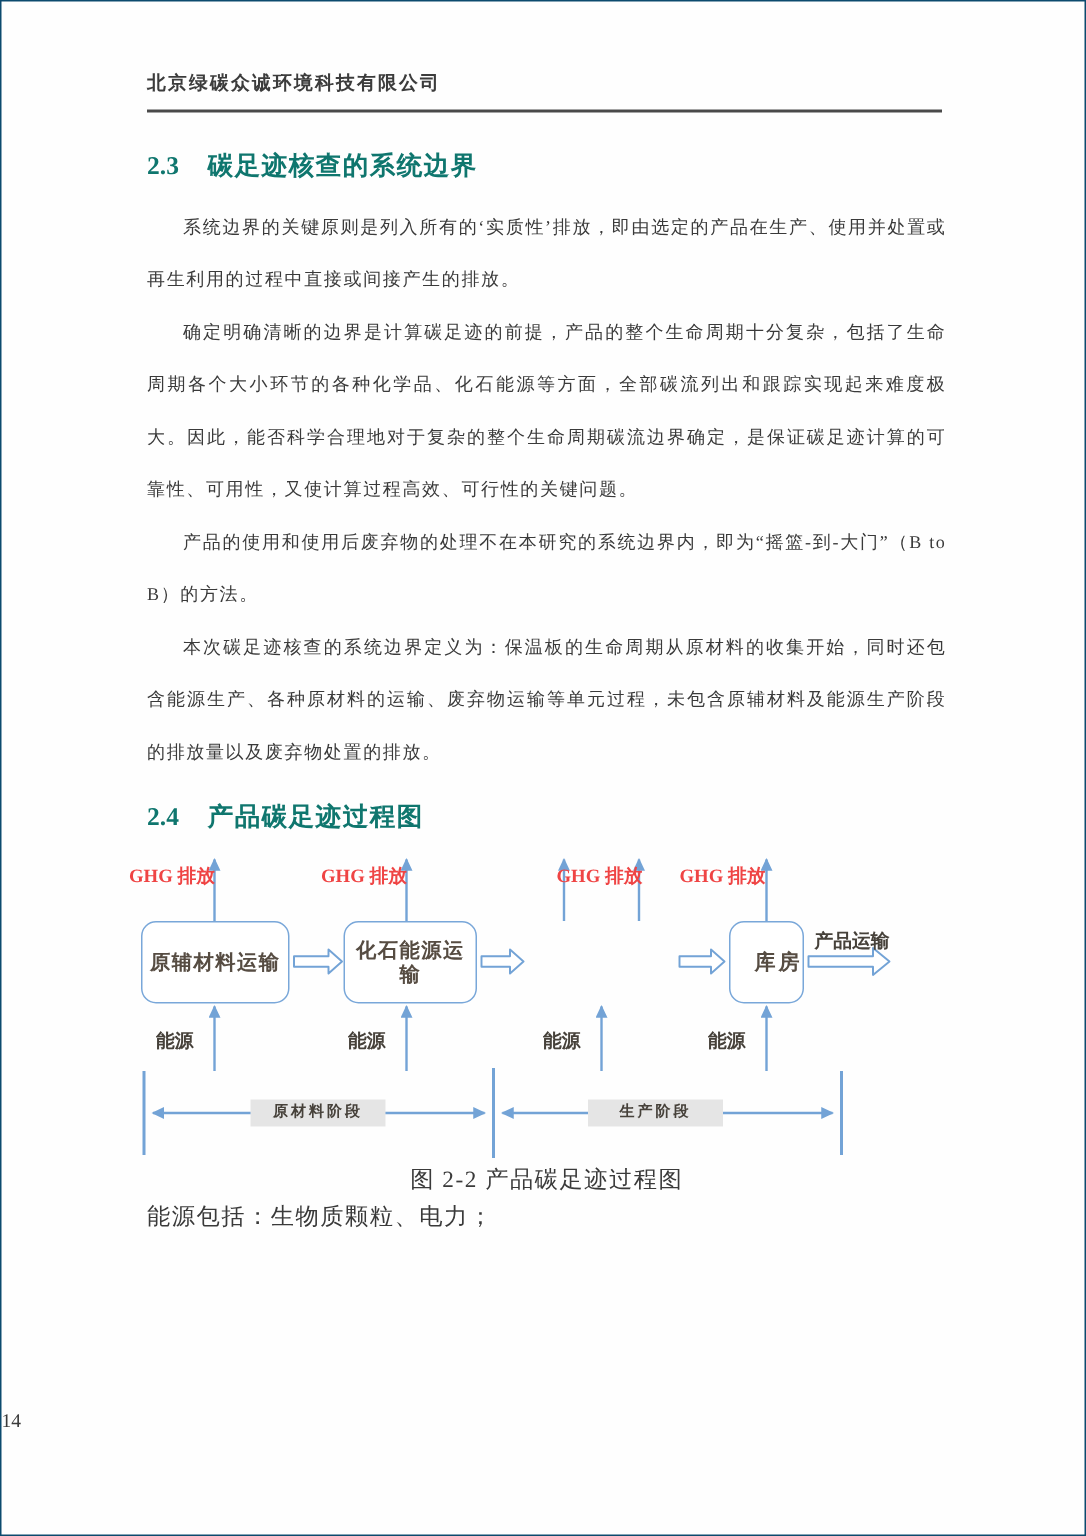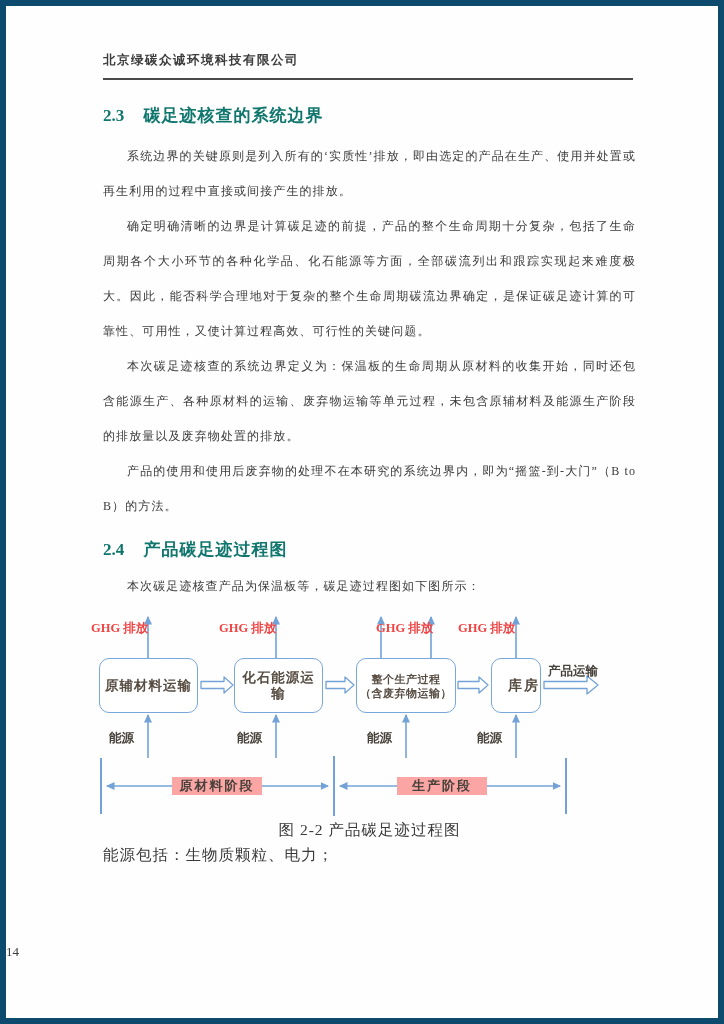--- a/index.html
+++ b/index.html
@@ -1,19 +1,19 @@
 <!DOCTYPE html>
 <html><head>
 <meta charset="utf-8">
 <style>
   html,body{margin:0;padding:0;background:#e9e9e9;}
   .page{
     position:relative;width:724px;height:1024px;background:#fefefe;
     font-family:"Liberation Serif","DejaVu Serif",serif;color:#383838;
-    box-sizing:border-box;border:6px solid #0c4a6e;overflow:hidden;margin:0 auto;
+    box-sizing:border-box;border:1px solid #0c4a6e;overflow:hidden;margin:0 auto;
   }
   
   .hdr{
     position:absolute;top:46px;left:97px;width:530px;
     display:flex;justify-content:space-between;align-items:flex-end;
     border-bottom:2px solid #4a4a4a;padding-bottom:9px;
     font-weight:bold;font-size:12.5px;color:#3c3c3c;
   }
   .hdr .co{letter-spacing:1.5px;}
   .hdr .arc{letter-spacing:0.2px;}
@@ -39,22 +39,22 @@
   .b1{left:8px;width:99px;font-size:13.5px;letter-spacing:1px;}
   .b2{left:143px;width:89px;font-size:13.5px;letter-spacing:1px;}
   .b2 span{display:block;width:74px;line-height:16px;}
   .b3{left:265px;width:100px;font-size:11px;}
   .b3 .l{display:block;line-height:14px;letter-spacing:0.5px;}
   .b4{left:400px;width:50px;font-size:14px;letter-spacing:2px;justify-content:flex-end;}
   .glab{position:absolute;top:12px;font-size:12.5px;font-weight:bold;color:#ef4444;z-index:3;white-space:nowrap;}
   .elab{position:absolute;top:122px;font-size:12.5px;font-weight:bold;color:#46413a;z-index:3;white-space:nowrap;}
   .plab{position:absolute;left:457px;top:55px;font-size:12.5px;font-weight:bold;color:#46413a;z-index:3;white-space:nowrap;}
   .slab{
-    position:absolute;top:169px;height:18px;line-height:18px;background:#fca5a5;
-    text-align:center;font-size:13px;font-weight:bold;color:#46413a;z-index:3;letter-spacing:2px;
+    position:absolute;top:169px;height:18px;line-height:18px;background:#e5e5e5;
+    text-align:center;font-size:10px;font-weight:bold;color:#46413a;z-index:3;letter-spacing:2px;
   }
   .s1{left:81px;width:90px;}
   .s2{left:306px;width:90px;}
   .caption{text-align:center;font-size:15.5px;color:#3a3a3a;margin-top:2px;letter-spacing:1px;}
   .note{margin:4px 0 0 0;font-size:15.5px;color:#3a3a3a;letter-spacing:1px;}
   .pgnum{position:absolute;top:938px;left:0;width:100%;text-align:left;font-size:13px;color:#3a3a3a;}
 </style>
 </head>
 <body>
 
@@ -66,29 +66,28 @@
 
   <div class="main">
 
     <h2 class="sec">
       <span class="num">2.3</span>
       <span>碳足迹核查的系统边界</span>
     </h2>
 
     <p class="body">系统边界的关键原则是列入所有的‘实质性’排放，即由选定的产品在生产、使用并处置或再生利用的过程中直接或间接产生的排放。</p>
     <p class="body">确定明确清晰的边界是计算碳足迹的前提，产品的整个生命周期十分复杂，包括了生命周期各个大小环节的各种化学品、化石能源等方面，全部碳流列出和跟踪实现起来难度极大。因此，能否科学合理地对于复杂的整个生命周期碳流边界确定，是保证碳足迹计算的可靠性、可用性，又使计算过程高效、可行性的关键问题。</p>
+    <p class="body">产品的使用和使用后废弃物的处理不在本研究的系统边界内，即为“摇篮-到-大门”（B to B）的方法。</p>
     <p class="body">本次碳足迹核查的系统边界定义为：保温板的生命周期从原材料的收集开始，同时还包含能源生产、各种原材料的运输、废弃物运输等单元过程，未包含原辅材料及能源生产阶段的排放量以及废弃物处置的排放。</p>
-    <p class="body">产品的使用和使用后废弃物的处理不在本研究的系统边界内，即为“摇篮-到-大门”（B to B）的方法。</p>
 
     <h2 class="sec sec2">
       <span class="num">2.4</span>
       <span>产品碳足迹过程图</span>
     </h2>
 
-    <p class="body intro">本次碳足迹核查产品为保温板等，碳足迹过程图如下图所示：</p>
 
     <div class="diagram">
       <svg width="555" height="210" viewBox="0 0 555 210">
         <defs>
           <marker id="mEnd" markerWidth="10" markerHeight="10" refX="7.5" refY="4" orient="auto" markerUnits="userSpaceOnUse">
             <path d="M0 0 L8.5 4 L0 8 Z" fill="#73a3d6"></path>
           </marker>
           <marker id="mStart" markerWidth="10" markerHeight="10" refX="7.5" refY="4" orient="auto-start-reverse" markerUnits="userSpaceOnUse">
             <path d="M0 0 L8.5 4 L0 8 Z" fill="#73a3d6"></path>
           </marker>
@@ -122,26 +121,20 @@
       <span class="glab" style="left:128px">GHG 排放</span>
       <span class="glab" style="left:285px">GHG 排放</span>
       <span class="glab" style="left:367px">GHG 排放</span>
 
       <div class="dbox b1">
         <span>原辅材料运输</span>
       </div>
       <div class="dbox b2">
         <span>化石能源运输</span>
       </div>
-      <div class="dbox b3">
-        <span>
-          <span class="l">整个生产过程</span>
-          <span class="l">（含废弃物运输）</span>
-        </span>
-      </div>
       <div class="dbox b4">
         <span>库房</span>
       </div>
 
       <span class="plab">产品运输</span>
 
       <span class="elab" style="left:18px">能源</span>
       <span class="elab" style="left:146px">能源</span>
       <span class="elab" style="left:276px">能源</span>
       <span class="elab" style="left:386px">能源</span>

